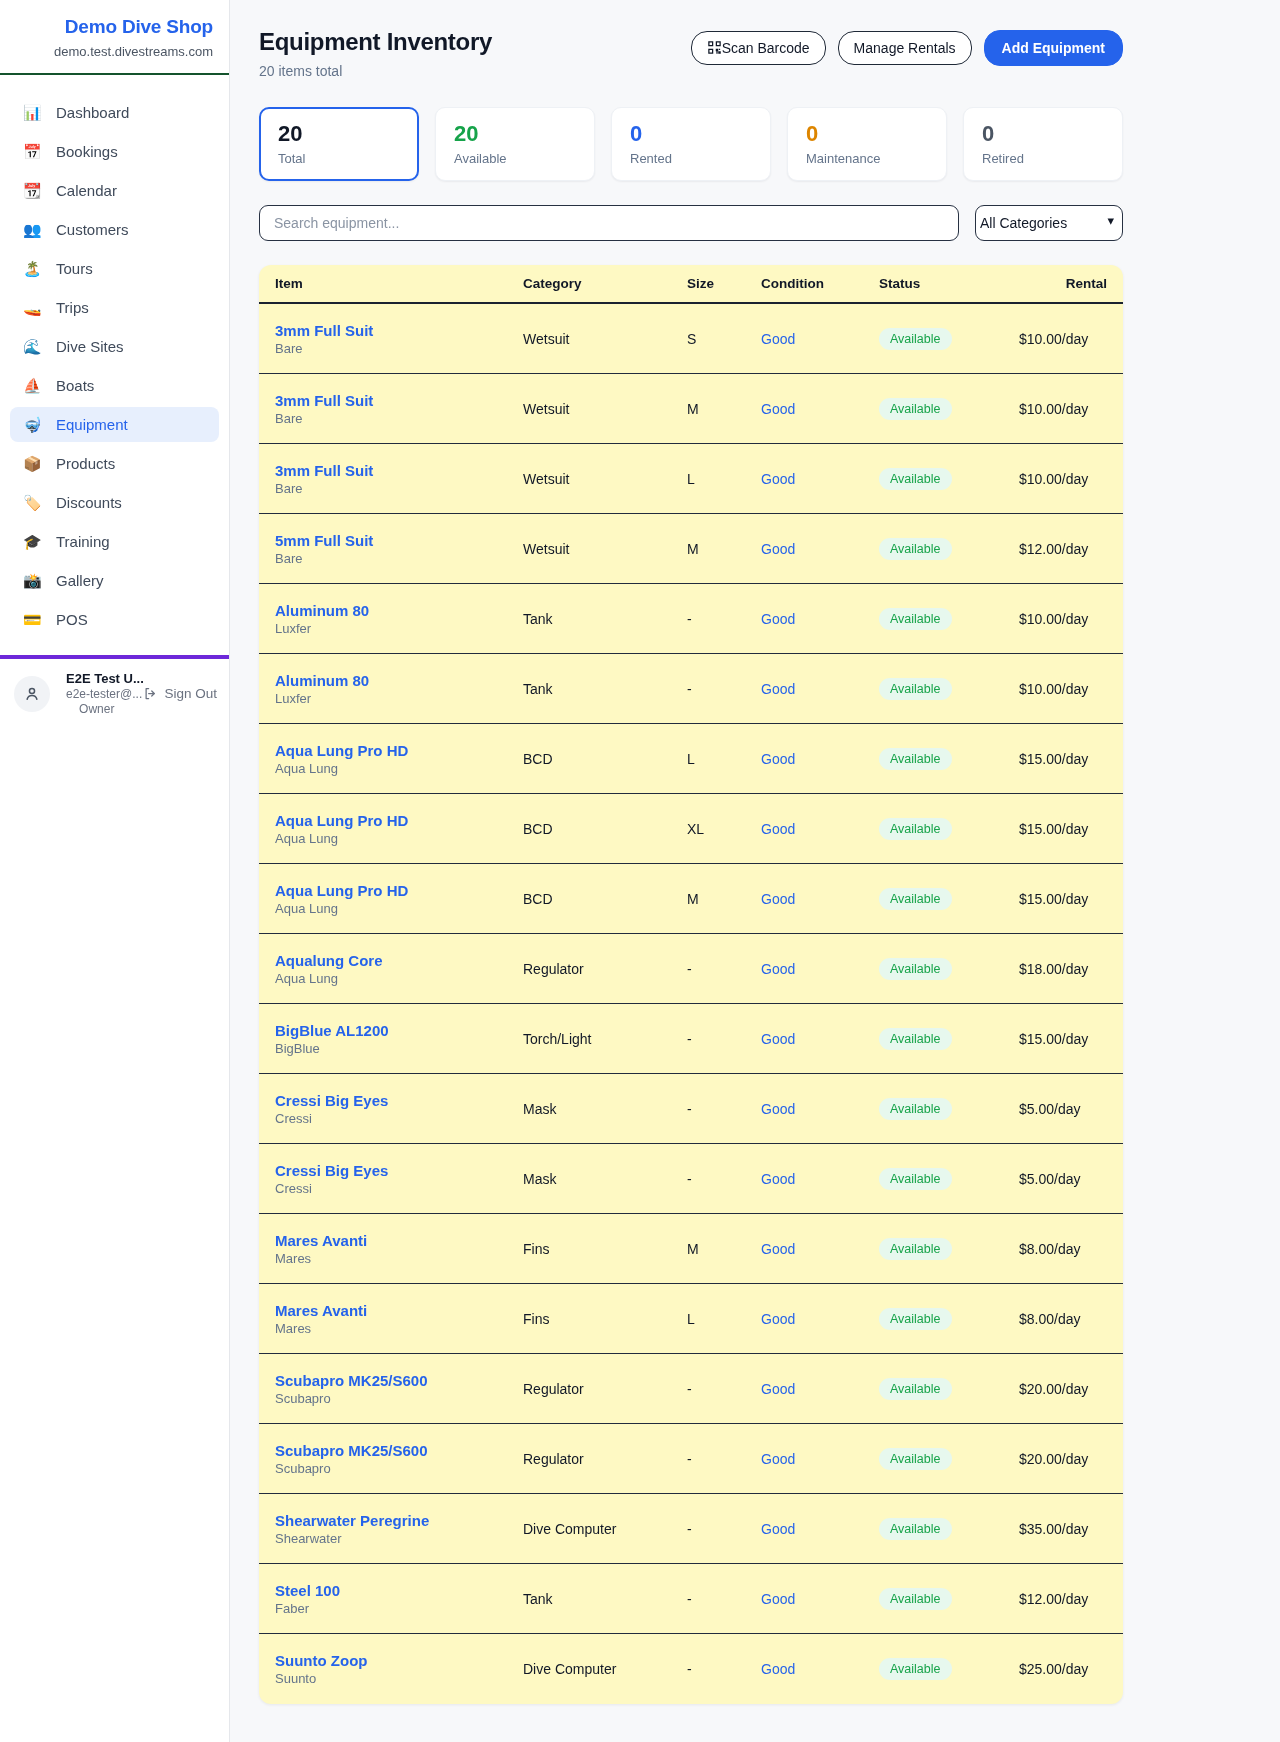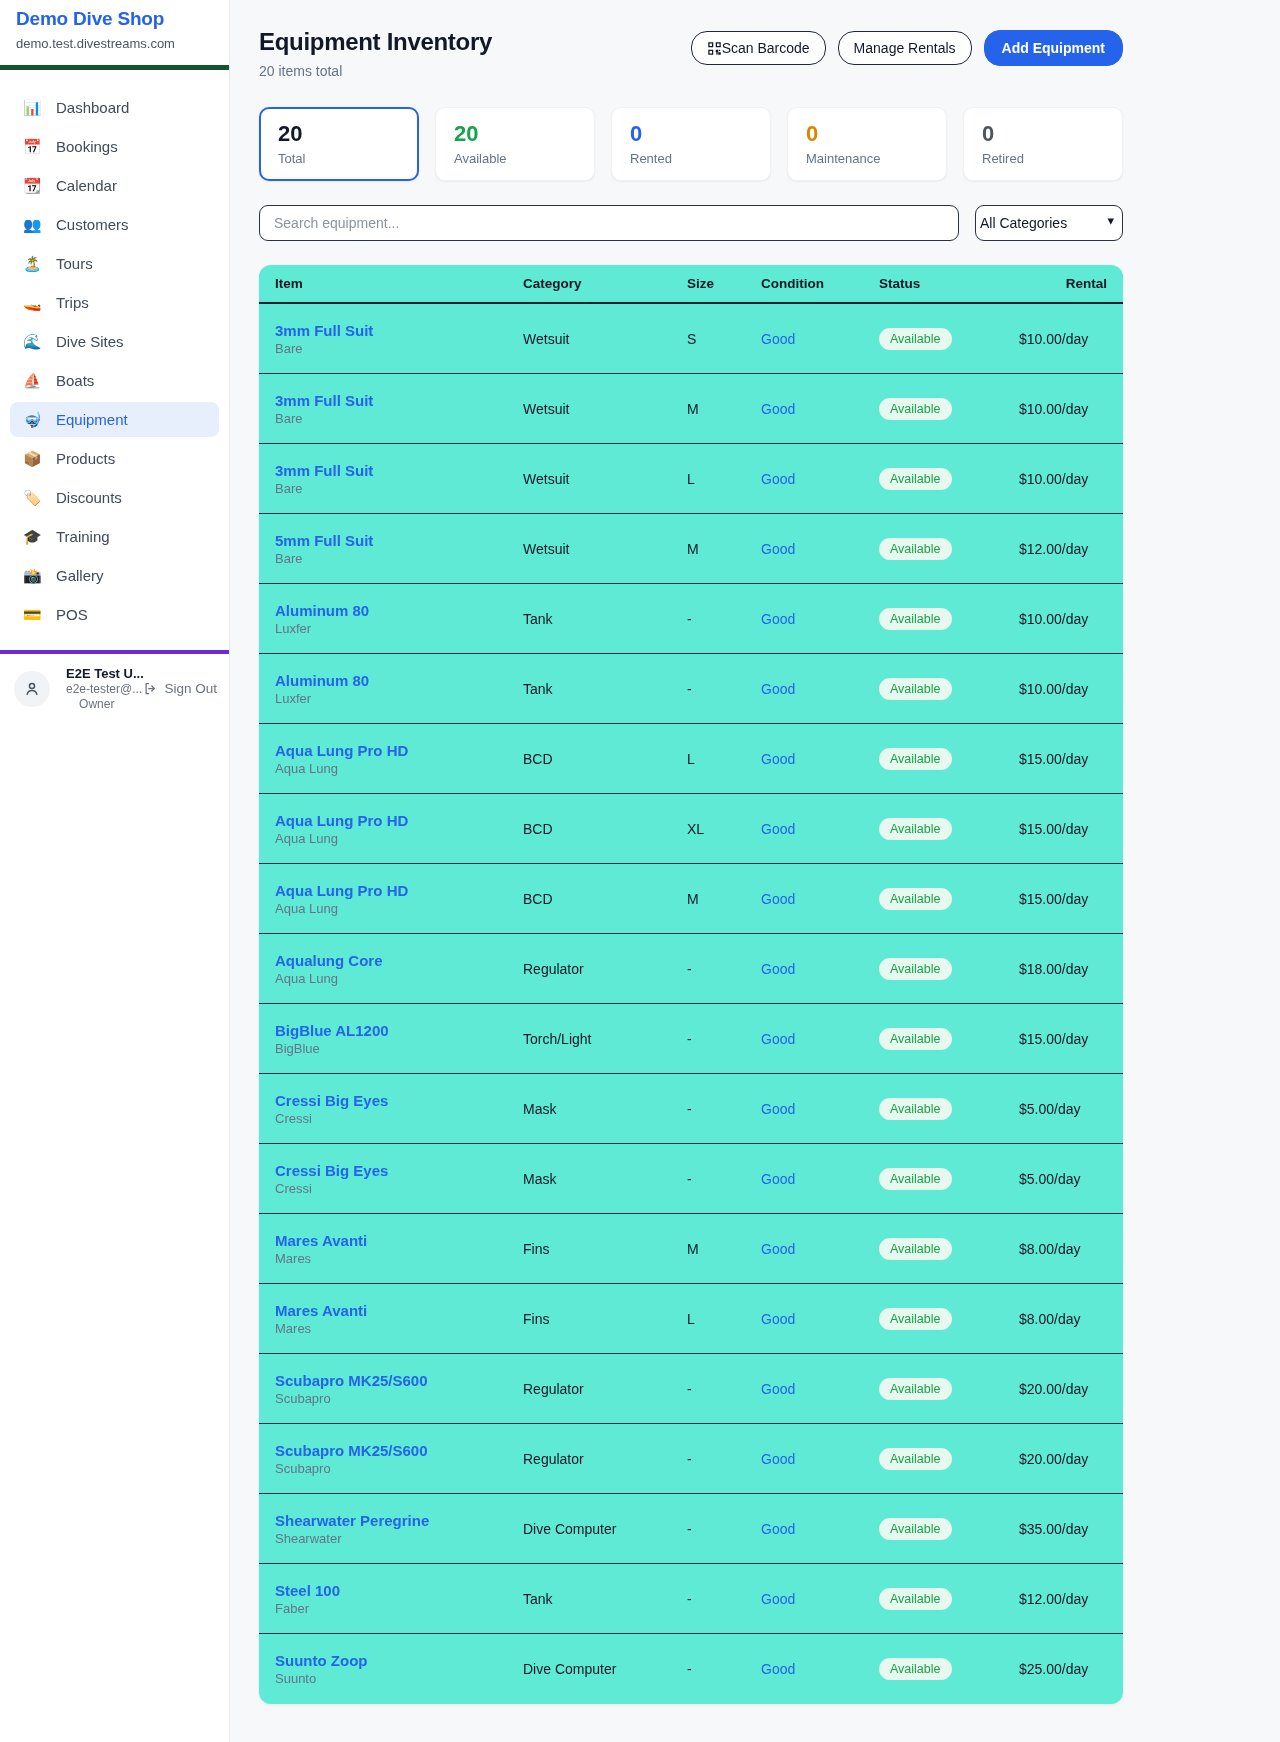--- a/index.html
+++ b/index.html
@@ -7,21 +7,21 @@
   body {
     font-family: "Liberation Sans", sans-serif;
     background: #f7f8fa;
     color: #0f172a;
   }
   
   .sidebar {
     position: fixed; left:0; top:0; width:230px; height:1742px;
     background:#ffffff; border-right:1px solid #e5e7eb;
   }
-  .brand-block { padding:8px 16px 14px; border-bottom:5px solid #14532d; }
+  .brand-block { padding:16px 16px 14px; border-bottom:2px solid #14532d;text-align:right; }
   .brand { color:#2563eb; font-size:19px; font-weight:800; letter-spacing:-.2px; cursor:pointer; }
   .domain { color:#4b5563; font-size:13px; margin-top:6px; }
   nav { padding:20px 10px 8px; }
   .nav-item {
     display:flex; align-items:center; gap:13px;
     padding:9px 13px; margin-bottom:4px; border-radius:8px;
     color:#3f4a5a; font-size:15px; cursor:pointer;
   }
   .nav-item.active { background:#e7effd; color:#2563eb; }
   .nav-icon { width:20px; font-size:15px; text-align:center; line-height:1; }
@@ -39,21 +39,21 @@
   .signout { margin-left:auto; display:flex; align-items:center; gap:6px;
     color:#6b7280; font-size:13.5px; cursor:pointer; white-space:nowrap; }
   
   .main { margin-left:230px; padding:28px 0 0 29px; width:1050px; }
   .content { width:864px; }
   .page-header { display:flex; align-items:flex-start; justify-content:space-between; }
   .page-title { font-size:24px; font-weight:800; color:#111827; letter-spacing:-.3px; }
   .page-subtitle { font-size:14px; color:#64748b; margin-top:7px; }
   .header-actions { display:flex; gap:12px; align-items:center; margin-top:2px; }
   .btn { font-family:"Liberation Sans",sans-serif; font-size:14px; border-radius:16px;
-    cursor:pointer; display:inline-flex; align-items:flex-end; gap:0; }
+    cursor:pointer; display:inline-flex; align-items:flex-start; gap:0; }
   .btn-outline { background:#fff; color:#111827; border:1px solid #1f2937; padding:8px 15px; font-weight:500; }
   .btn-primary { background:#2563eb; color:#fff; border:1px solid #2563eb; padding:9px 17px; font-weight:600; }
   
   .stats { display:flex; gap:16px; margin-top:28px; }
   .stat-card {
     width:160px; background:#fff; border-radius:10px; padding:13px 18px 14px;
     border:1px solid #eef1f5; box-shadow:0 1px 2px rgba(16,24,40,.06); cursor:pointer;
   }
   .stat-card.selected { border:2px solid #2563eb; padding:12px 17px 13px; }
   .stat-value { font-size:22px; font-weight:800; line-height:1.15; }
@@ -68,21 +68,21 @@
   .search-input::placeholder { color:#8a94a3; }
   .select-wrap { position:relative; width:148px; }
   .select-wrap select {
     width:100%; height:36px; border:1px solid #273142; border-radius:9px;
     background:#fff; font-size:14px; color:#111827; padding:0 26px 0 4px;
     appearance:none; -webkit-appearance:none; font-family:"Liberation Sans",sans-serif; cursor:pointer;
   }
   .select-chevron { position:absolute; right:9px; top:8px; pointer-events:none; color:#111827; font-size:13px; }
   
   .table-card {
-    margin-top:24px; background:#5eead4; border-radius:12px;
+    margin-top:24px; background:#fef9c3; border-radius:12px;
     box-shadow:0 1px 3px rgba(16,24,40,.07); overflow:hidden; width:864px;
   }
   .tgrid { display:grid; grid-template-columns:248px 164px 74px 118px 140px 1fr; align-items:center; padding:0 16px; }
   .thead { height:39px; border-bottom:2px solid #1a2230; }
   .thead span { font-size:13.5px; font-weight:700; color:#111827; }
   .th-rental { text-align:right; }
   .trow { min-height:70px; border-bottom:1px solid #222c3d; padding-top:12px; padding-bottom:12px; }
   .trow:last-child { border-bottom:none; }
   .item-name { color:#2563eb; font-size:15px; font-weight:600; line-height:1.25; cursor:pointer; }
   .item-brand { color:#64748b; font-size:13px; margin-top:0; }

